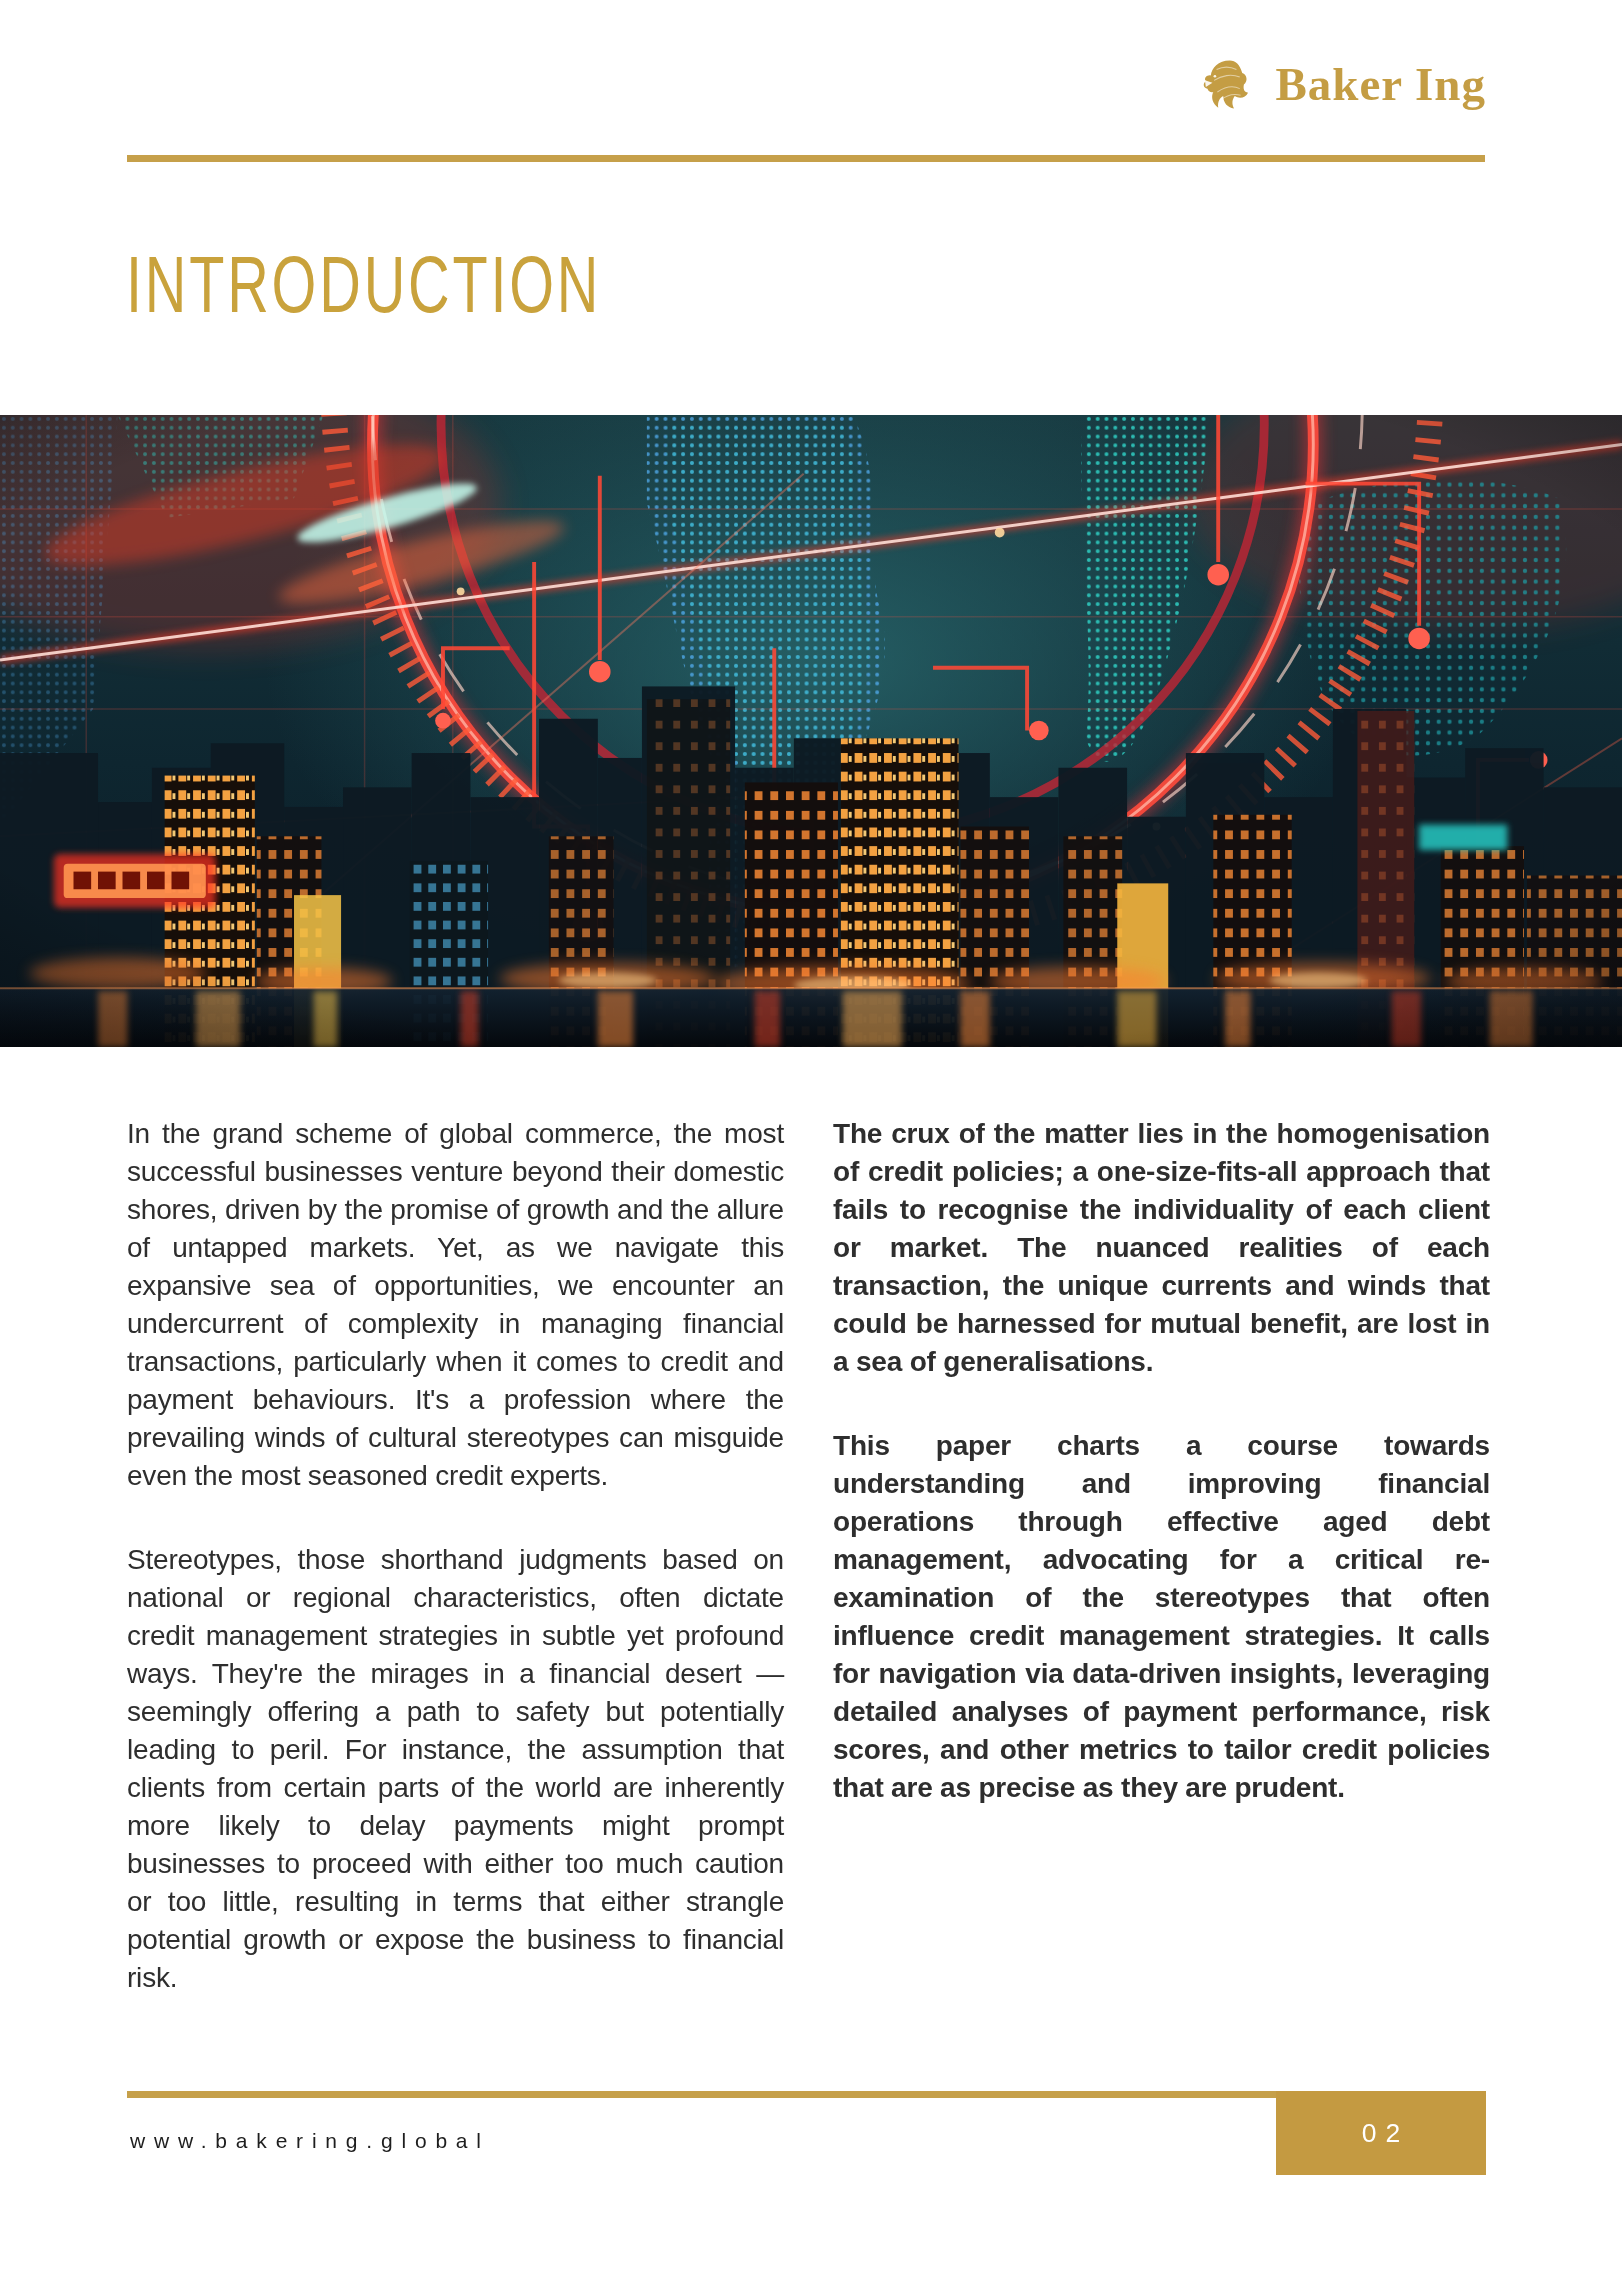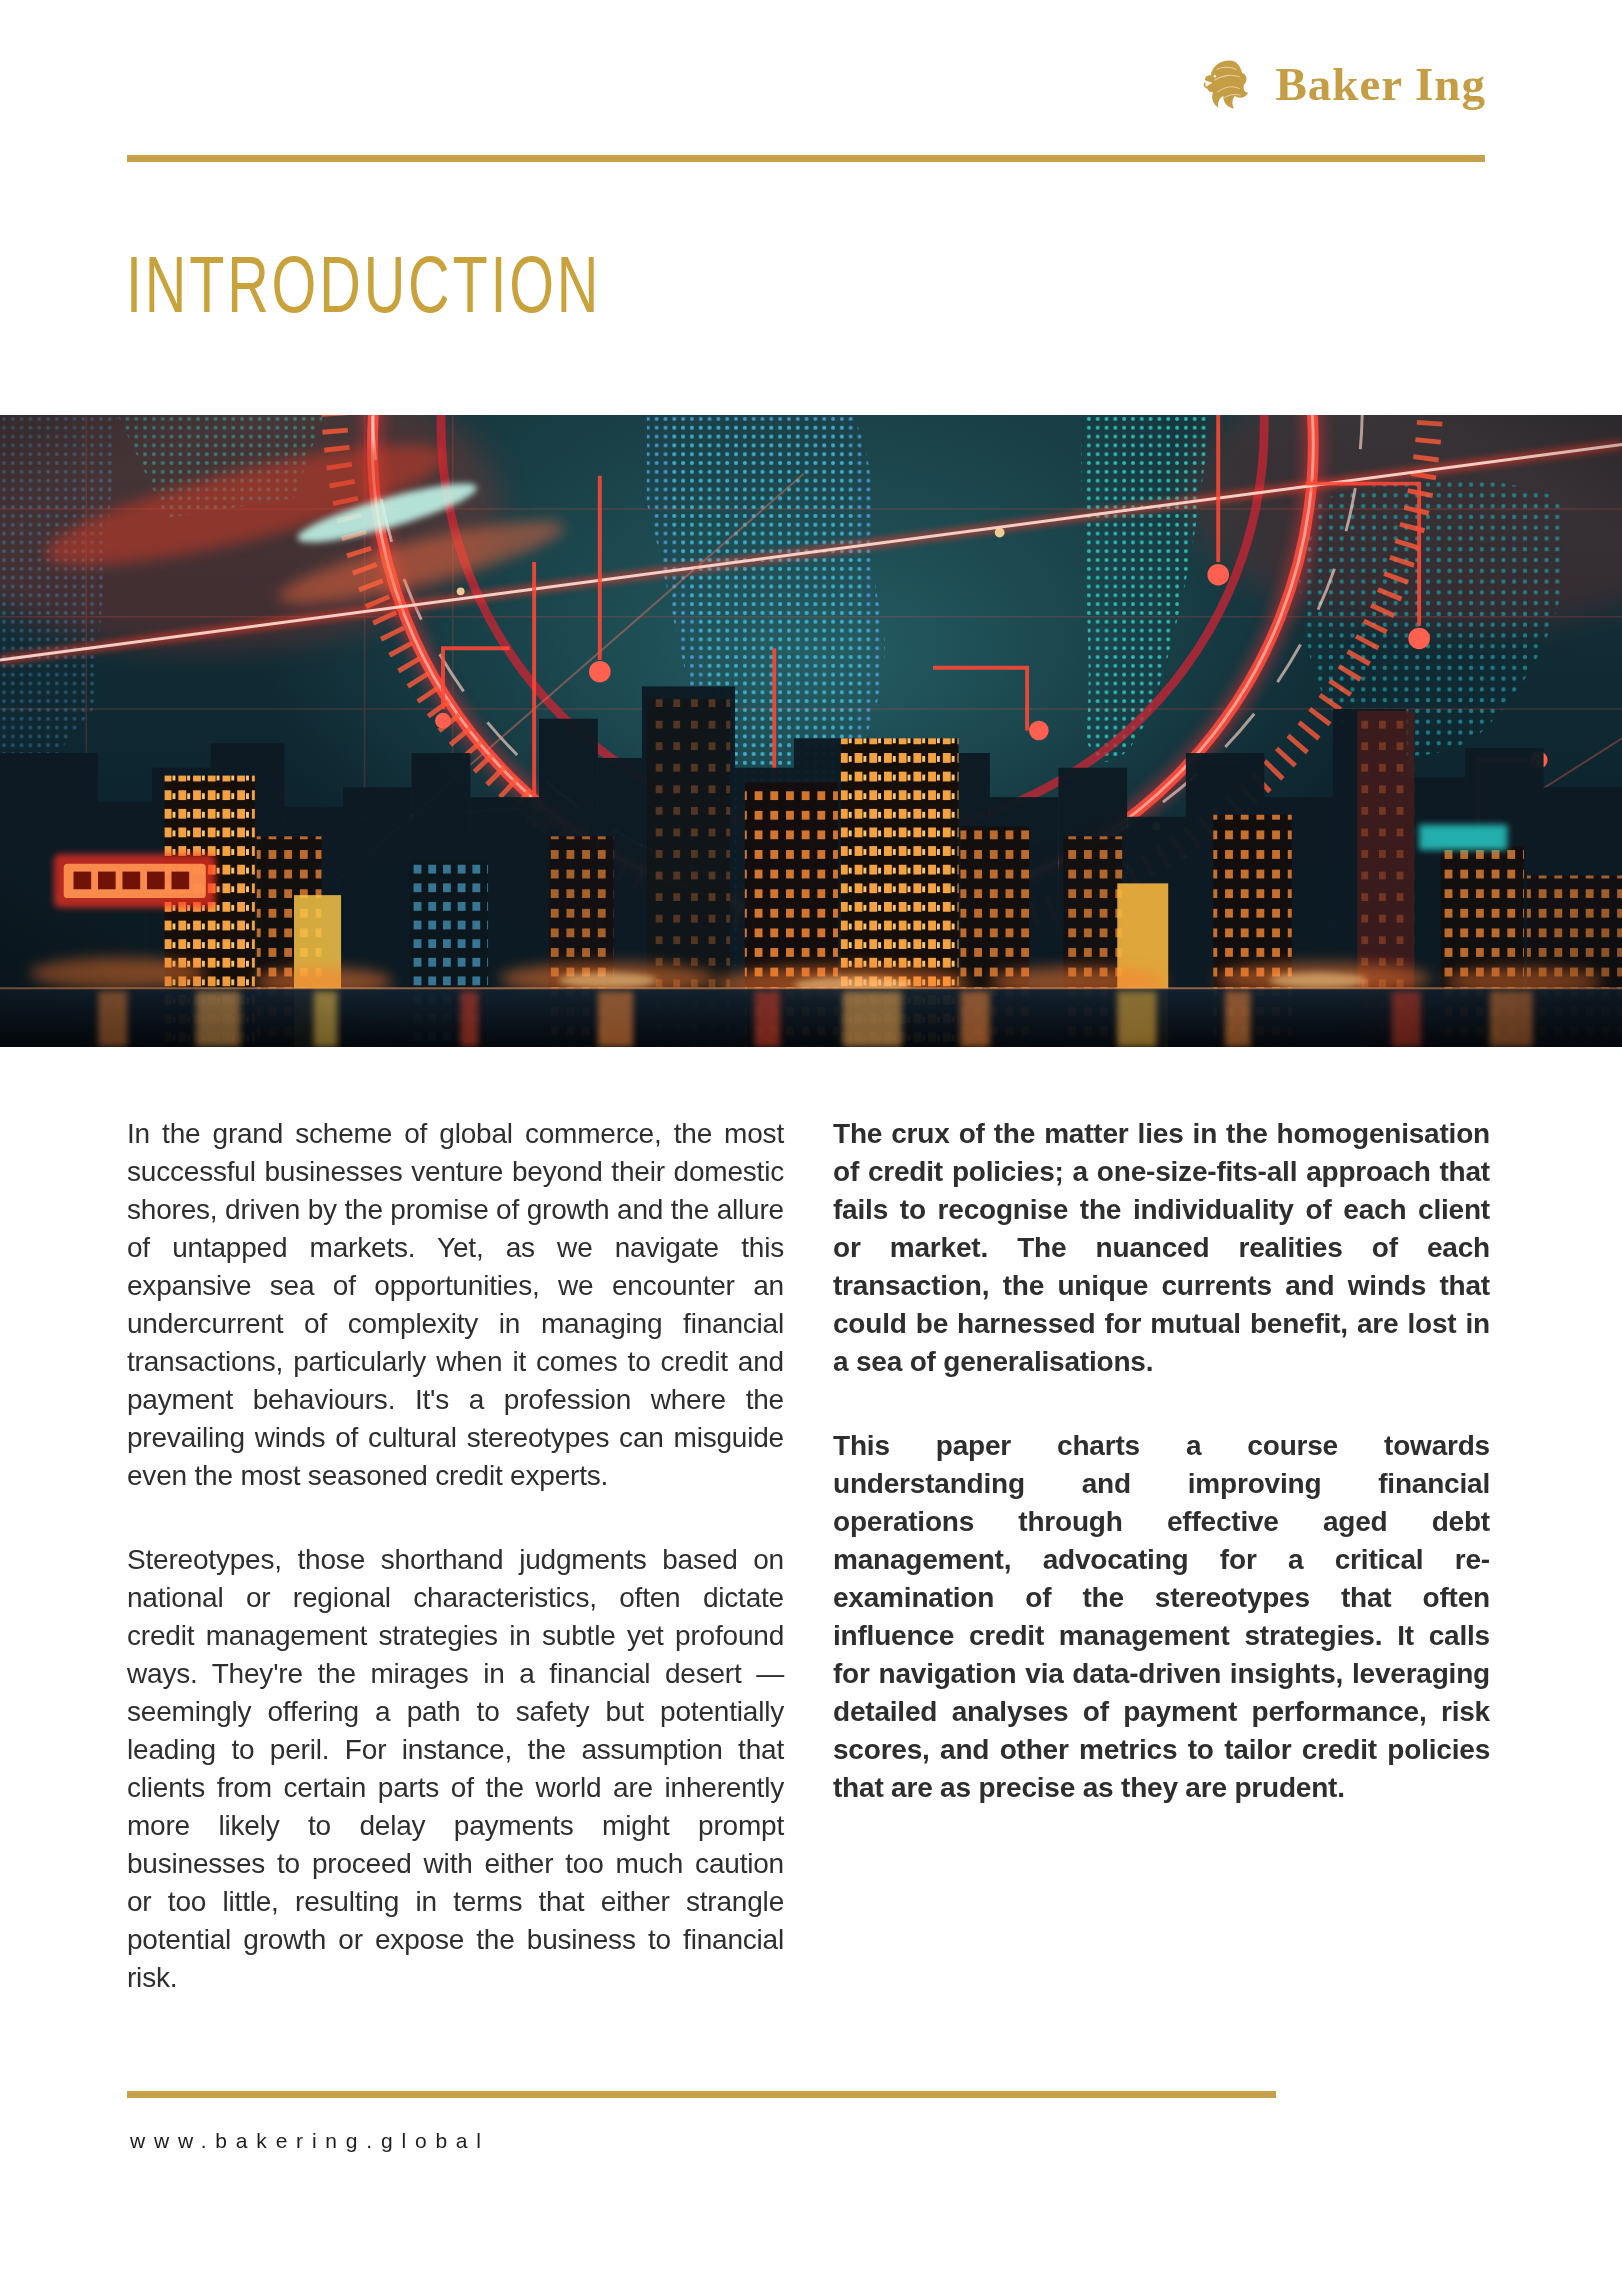--- a/index.html
+++ b/index.html
@@ -278,15 +278,18 @@
       <p>In the grand scheme of global commerce, the most successful businesses venture beyond their domestic shores, driven by the promise of growth and the allure of untapped markets. Yet, as we navigate this expansive sea of opportunities, we encounter an undercurrent of complexity in managing financial transactions, particularly when it comes to credit and payment behaviours. It's a profession where the prevailing winds of cultural stereotypes can misguide even the most seasoned credit experts.</p>
       <p>Stereotypes, those shorthand judgments based on national or regional characteristics, often dictate credit management strategies in subtle yet profound ways. They're the mirages in a financial desert — seemingly offering a path to safety but potentially leading to peril. For instance, the assumption that clients from certain parts of the world are inherently more likely to delay payments might prompt businesses to proceed with either too much caution or too little, resulting in terms that either strangle potential growth or expose the business to financial risk.</p>
     </div>
   <div class="col col-right">
       <p>The crux of the matter lies in the homogenisation of credit policies; a one-size-fits-all approach that fails to recognise the individuality of each client or market. The nuanced realities of each transaction, the unique currents and winds that could be harnessed for mutual benefit, are lost in a sea of generalisations.</p>
       <p>This paper charts a course towards understanding and improving financial operations through effective aged debt management, advocating for a critical re-examination of the stereotypes that often influence credit management strategies. It calls for navigation via data-driven insights, leveraging detailed analyses of payment performance, risk scores, and other metrics to tailor credit policies that are as precise as they are prudent.</p>
     </div>
 
   <div class="footer-rule"></div>
   <div class="footer-site">www.bakering.global</div>
+  <div class="page-box">
+    <span>02</span>
+  </div>
 
 </div>
 
 
 </body></html>

